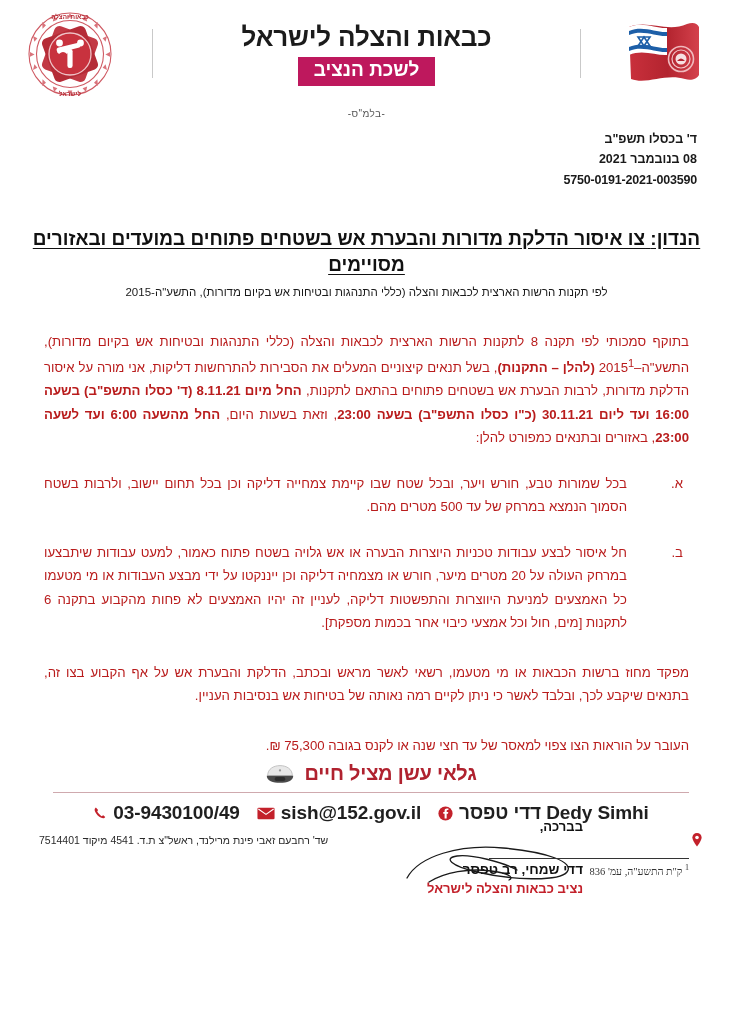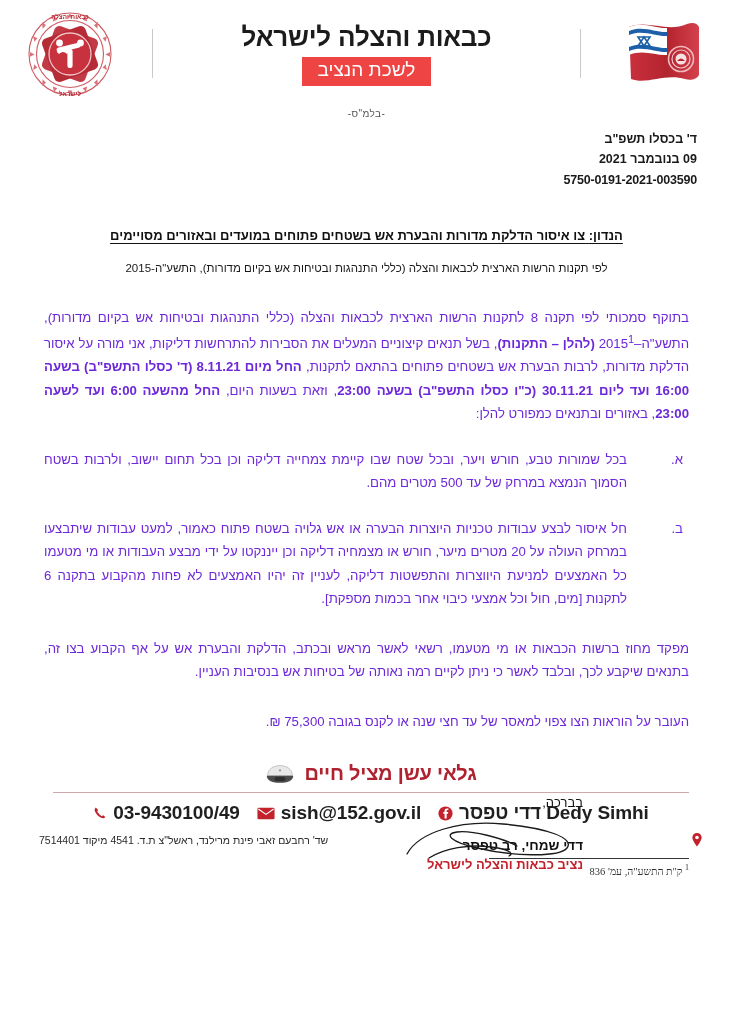--- a/index.html
+++ b/index.html
@@ -68,24 +68,24 @@
   .org-title {
     font-size: 26px;
     font-weight: bold;
     color: #1b1b1b;
     letter-spacing: -0.2px;
     line-height: 1.1;
     white-space: nowrap;
   }
   .org-badge {
     margin-top: 6px;
-    background: #ef4444;
+    background: #be185d;
     color: #ffffff;
     font-size: 19px;
-    font-weight: normal;
+    font-weight: bold;
     padding: 2px 16px 4px 16px;
     line-height: 1.18;
     white-space: nowrap;
   }
 
   .classification {
     text-align: center;
     font-size: 10px;
     color: #555555;
     margin-top: 8px;
@@ -108,43 +108,43 @@
   .ref-num { direction: ltr; letter-spacing: -0.2px; }
   .ref-greg { direction: rtl; }
 
   
   .subject-wrap {
     margin-top: 36px;
     text-align: center;
   }
   .subject {
     display: inline-block;
-    font-size: 13px;
+    font-size: 19px;
     font-weight: bold;
     text-decoration: underline;
     text-underline-offset: 3px;
     color: #111111;
     line-height: 1.4;
   }
   .subject-sub {
-    margin-top: 15px;
+    margin-top: 5px;
     font-size: 11.5px;
     color: #1a1a1a;
     text-align: center;
     line-height: 1.4;
   }
 
   
   .body-area {
     margin: 0 44px;
     direction: rtl;
     text-align: justify;
     font-size: 13.2px;
     line-height: 1.78;
-    color: #6d28d9;
+    color: #b91c1c;
   }
   .para {
     margin-top: 26px;
     text-align: justify;
     text-justify: inter-word;
   }
   .para.first { margin-top: 30px; }
   .para b, .para strong { font-weight: bold; }
 
   .clause {
@@ -172,21 +172,21 @@
   
   .signature-block {
     margin-top: 62px;
     padding-right: 150px;
     direction: rtl;
     position: relative;
     height: 120px;
   }
   .sig-regards {
     font-size: 13px;
-    font-weight: normal;
+    font-weight: bold;
     color: #111;
     margin-bottom: 26px;
   }
   .sig-name-row {
     position: relative;
     display: inline-block;
     font-size: 13.5px;
     font-weight: bold;
     color: #111;
     white-space: nowrap;
@@ -372,21 +372,21 @@
         <text x="48" y="11" font-size="6.3" fill="#b3242f" text-anchor="middle" font-family="'Liberation Sans',sans-serif" font-weight="bold">כבאות והצלה</text>
         <text x="48" y="88" font-size="6.3" fill="#b3242f" text-anchor="middle" font-family="'Liberation Sans',sans-serif" font-weight="bold">לישראל</text>
       </svg>
     </div>
   </div>
 
   <div class="classification">-בלמ"ס-</div>
 
   <div class="refblock">
     <div>ד' בכסלו תשפ"ב</div>
-    <div class="ref-greg">09 בנובמבר 2021</div>
+    <div class="ref-greg">08 בנובמבר 2021</div>
     <div class="ref-num">5750-0191-2021-003590</div>
   </div>
 
   <div class="subject-wrap">
     <div class="subject">
       <span>הנדון:</span>
       <span>צו איסור הדלקת מדורות והבערת אש בשטחים פתוחים במועדים ובאזורים מסויימים</span>
     </div>
     <div class="subject-sub">לפי תקנות הרשות הארצית לכבאות והצלה (כללי התנהגות ובטיחות אש בקיום מדורות), התשע"ה-2015</div>
   </div>

